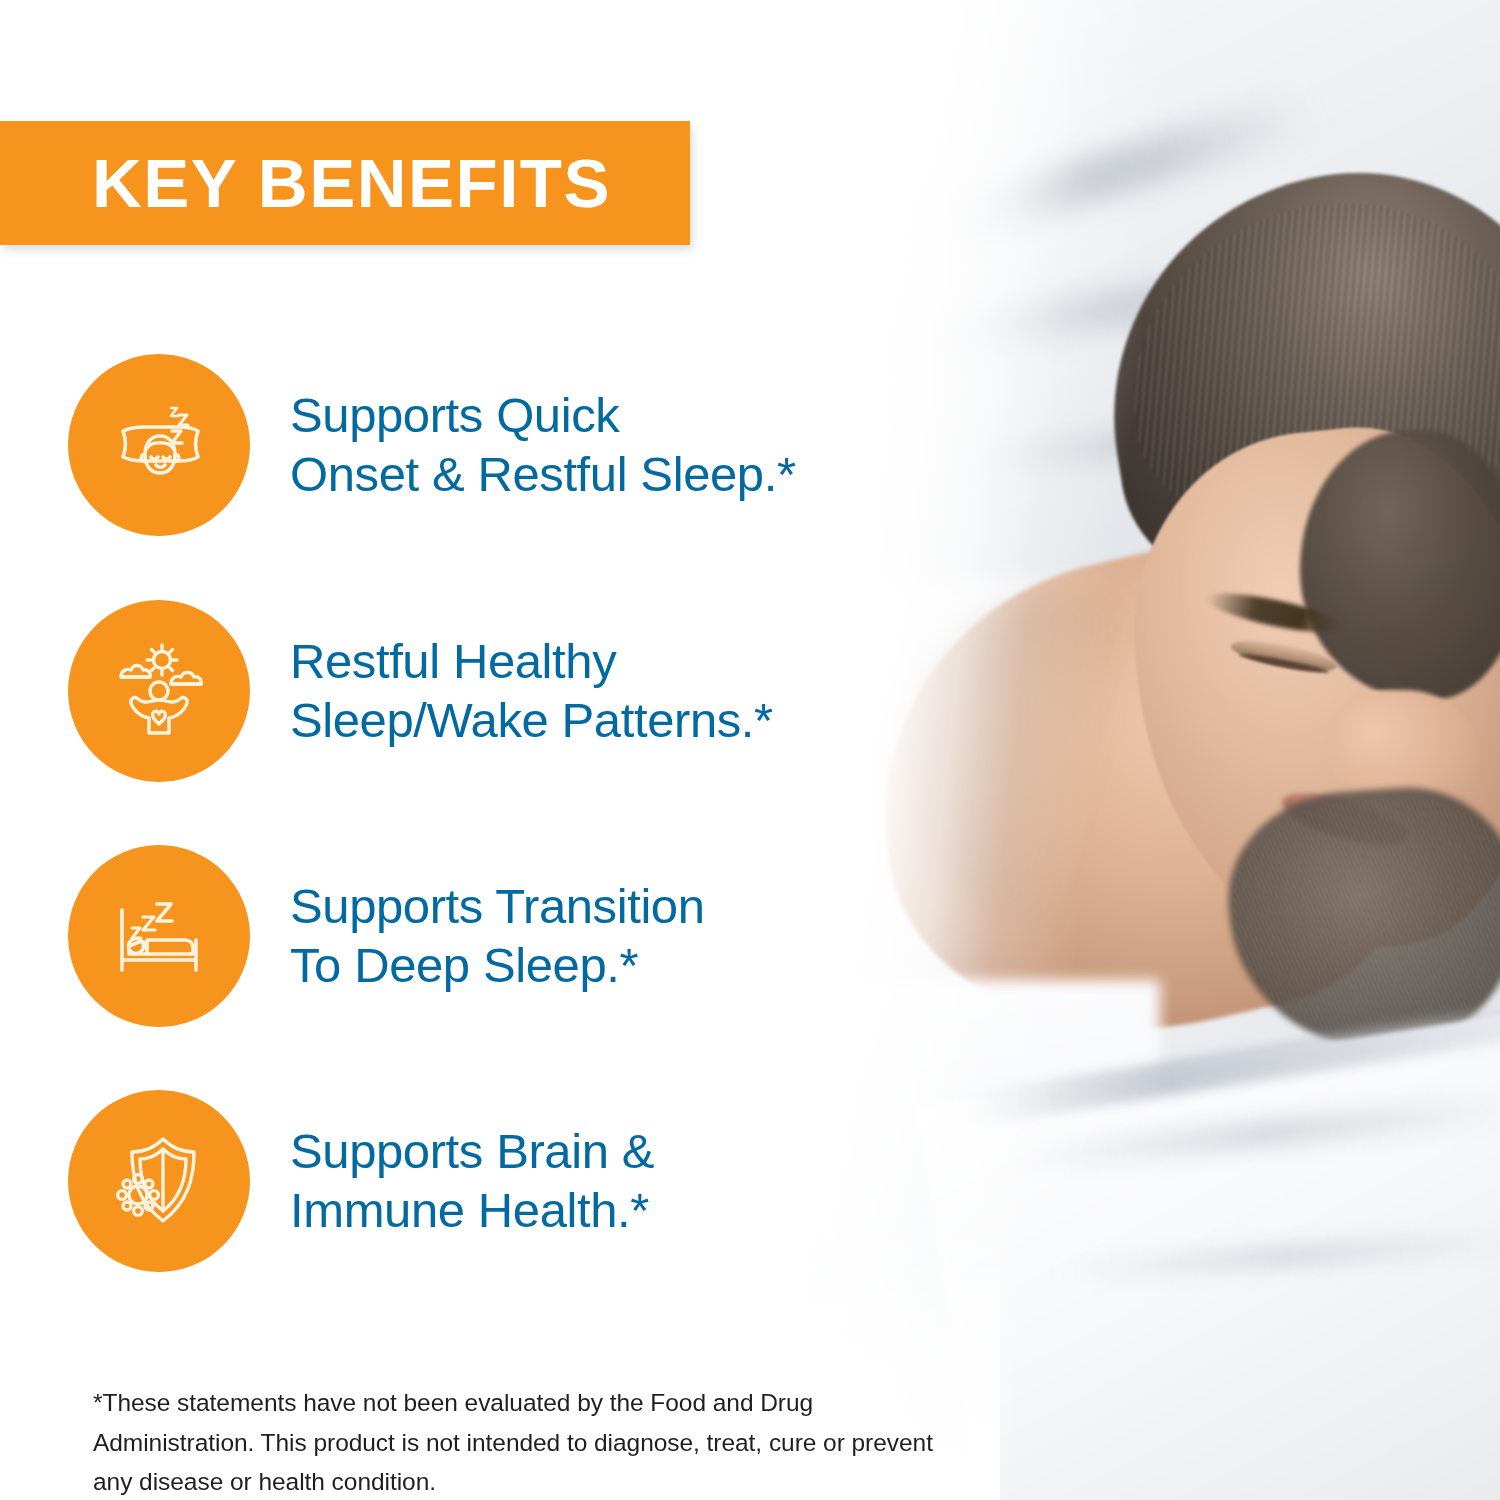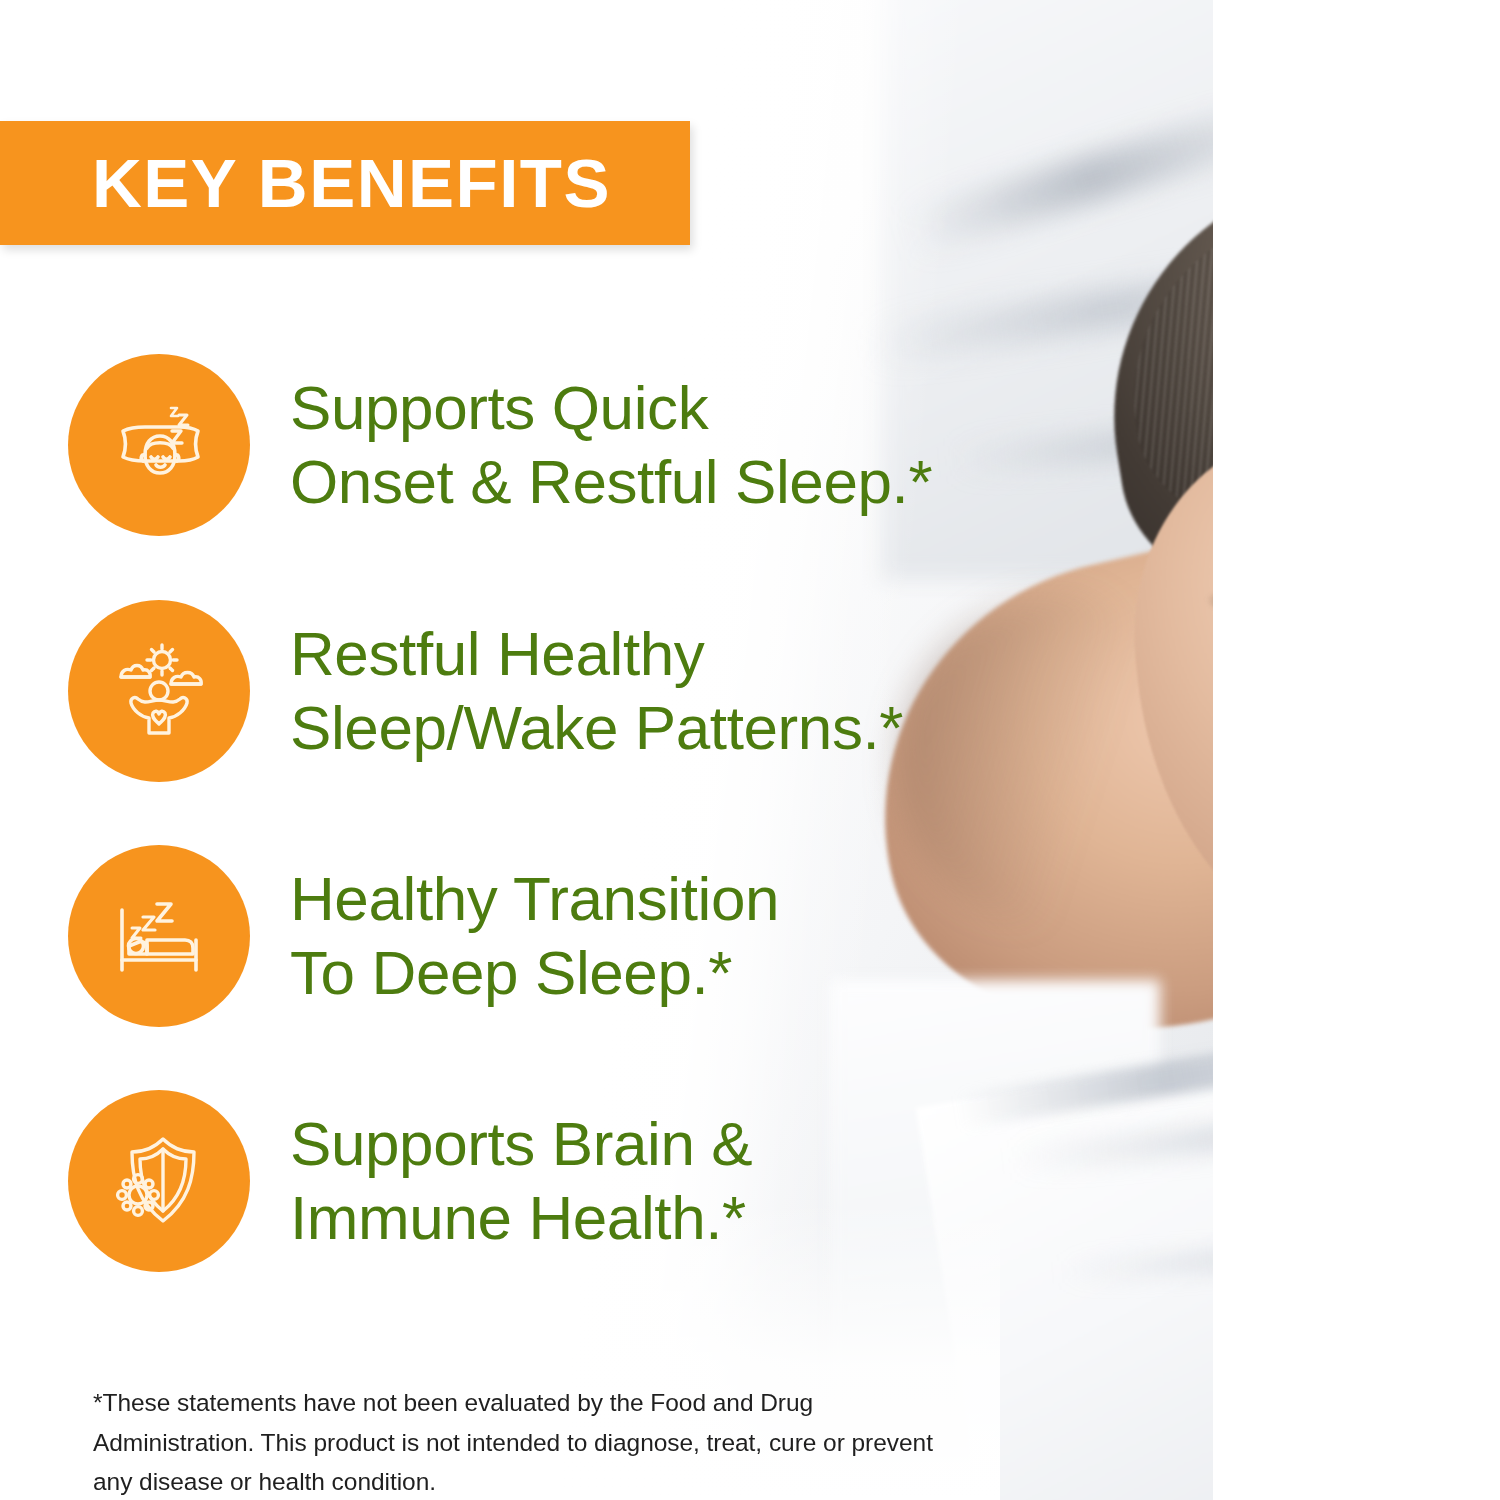--- a/index.html
+++ b/index.html
@@ -9,21 +9,21 @@
   body {
     width: 1500px;
     height: 1500px;
     font-family: "Liberation Sans", sans-serif;
     background: #ffffff;
     overflow: hidden;
   }
 
   #canvas {
     position: relative;
-    width: 1213px;
+    width: 1500px;
     height: 1500px;
     background: #ffffff;
     overflow: hidden;
   }
 
   
   .photo-layer {
     position: absolute;
     inset: 0;
     overflow: hidden;
@@ -312,24 +312,24 @@
     border-radius: 50%;
     background: #F7941E;
     display: flex;
     align-items: center;
     justify-content: center;
   }
   .icon-circle svg { display: block; }
 
   .benefit-text {
     margin-left: 40px;
-    color: #4d7c0f;
+    color: #0369a1;
     font-family: "Liberation Sans", sans-serif;
     font-weight: normal;
-    font-size: 62px;
+    font-size: 49px;
     line-height: 1.2;
     letter-spacing: -0.4px;
     white-space: pre-line;
   }
 
   .disclaimer {
     position: absolute;
     left: 93px;
     top: 1383px;
     width: 880px;
@@ -455,21 +455,21 @@
 
           <path d="M22 70 L40 70 L40 62 C40 59 36 57 32 58 L22 62 Z"></path>
 
           <circle cx="29" cy="62" r="7.5"></circle>
 
           <path d="M25 44 L33 44 L25 54 L34 54" stroke-width="3"></path>
           <path d="M36 33 L47 33 L36 46 L48 46" stroke-width="3.2"></path>
           <path d="M50 20 L64 20 L50 37 L65 37" stroke-width="3.6"></path>
         </svg>
       </div>
-      <div class="benefit-text">Healthy Transition
+      <div class="benefit-text">Supports Transition
 To Deep Sleep.*</div>
     </div>
 
     <div class="benefit-row r4">
       <div class="icon-circle">
         <svg width="104" height="104" viewBox="0 0 104 104" fill="none" stroke="#FFF3E0" stroke-width="3.4" stroke-linecap="round" stroke-linejoin="round">
 
           <path d="M56 10 C65 19 77 23 87 23 C87 49 81 73 56 92 C31 73 25 49 25 23 C35 23 47 19 56 10 Z"></path>
 
           <path d="M56 20 C63 27 72 30 79 30 C79 50 74 68 56 82 C38 68 33 50 33 30 C40 30 49 27 56 20 Z"></path>

